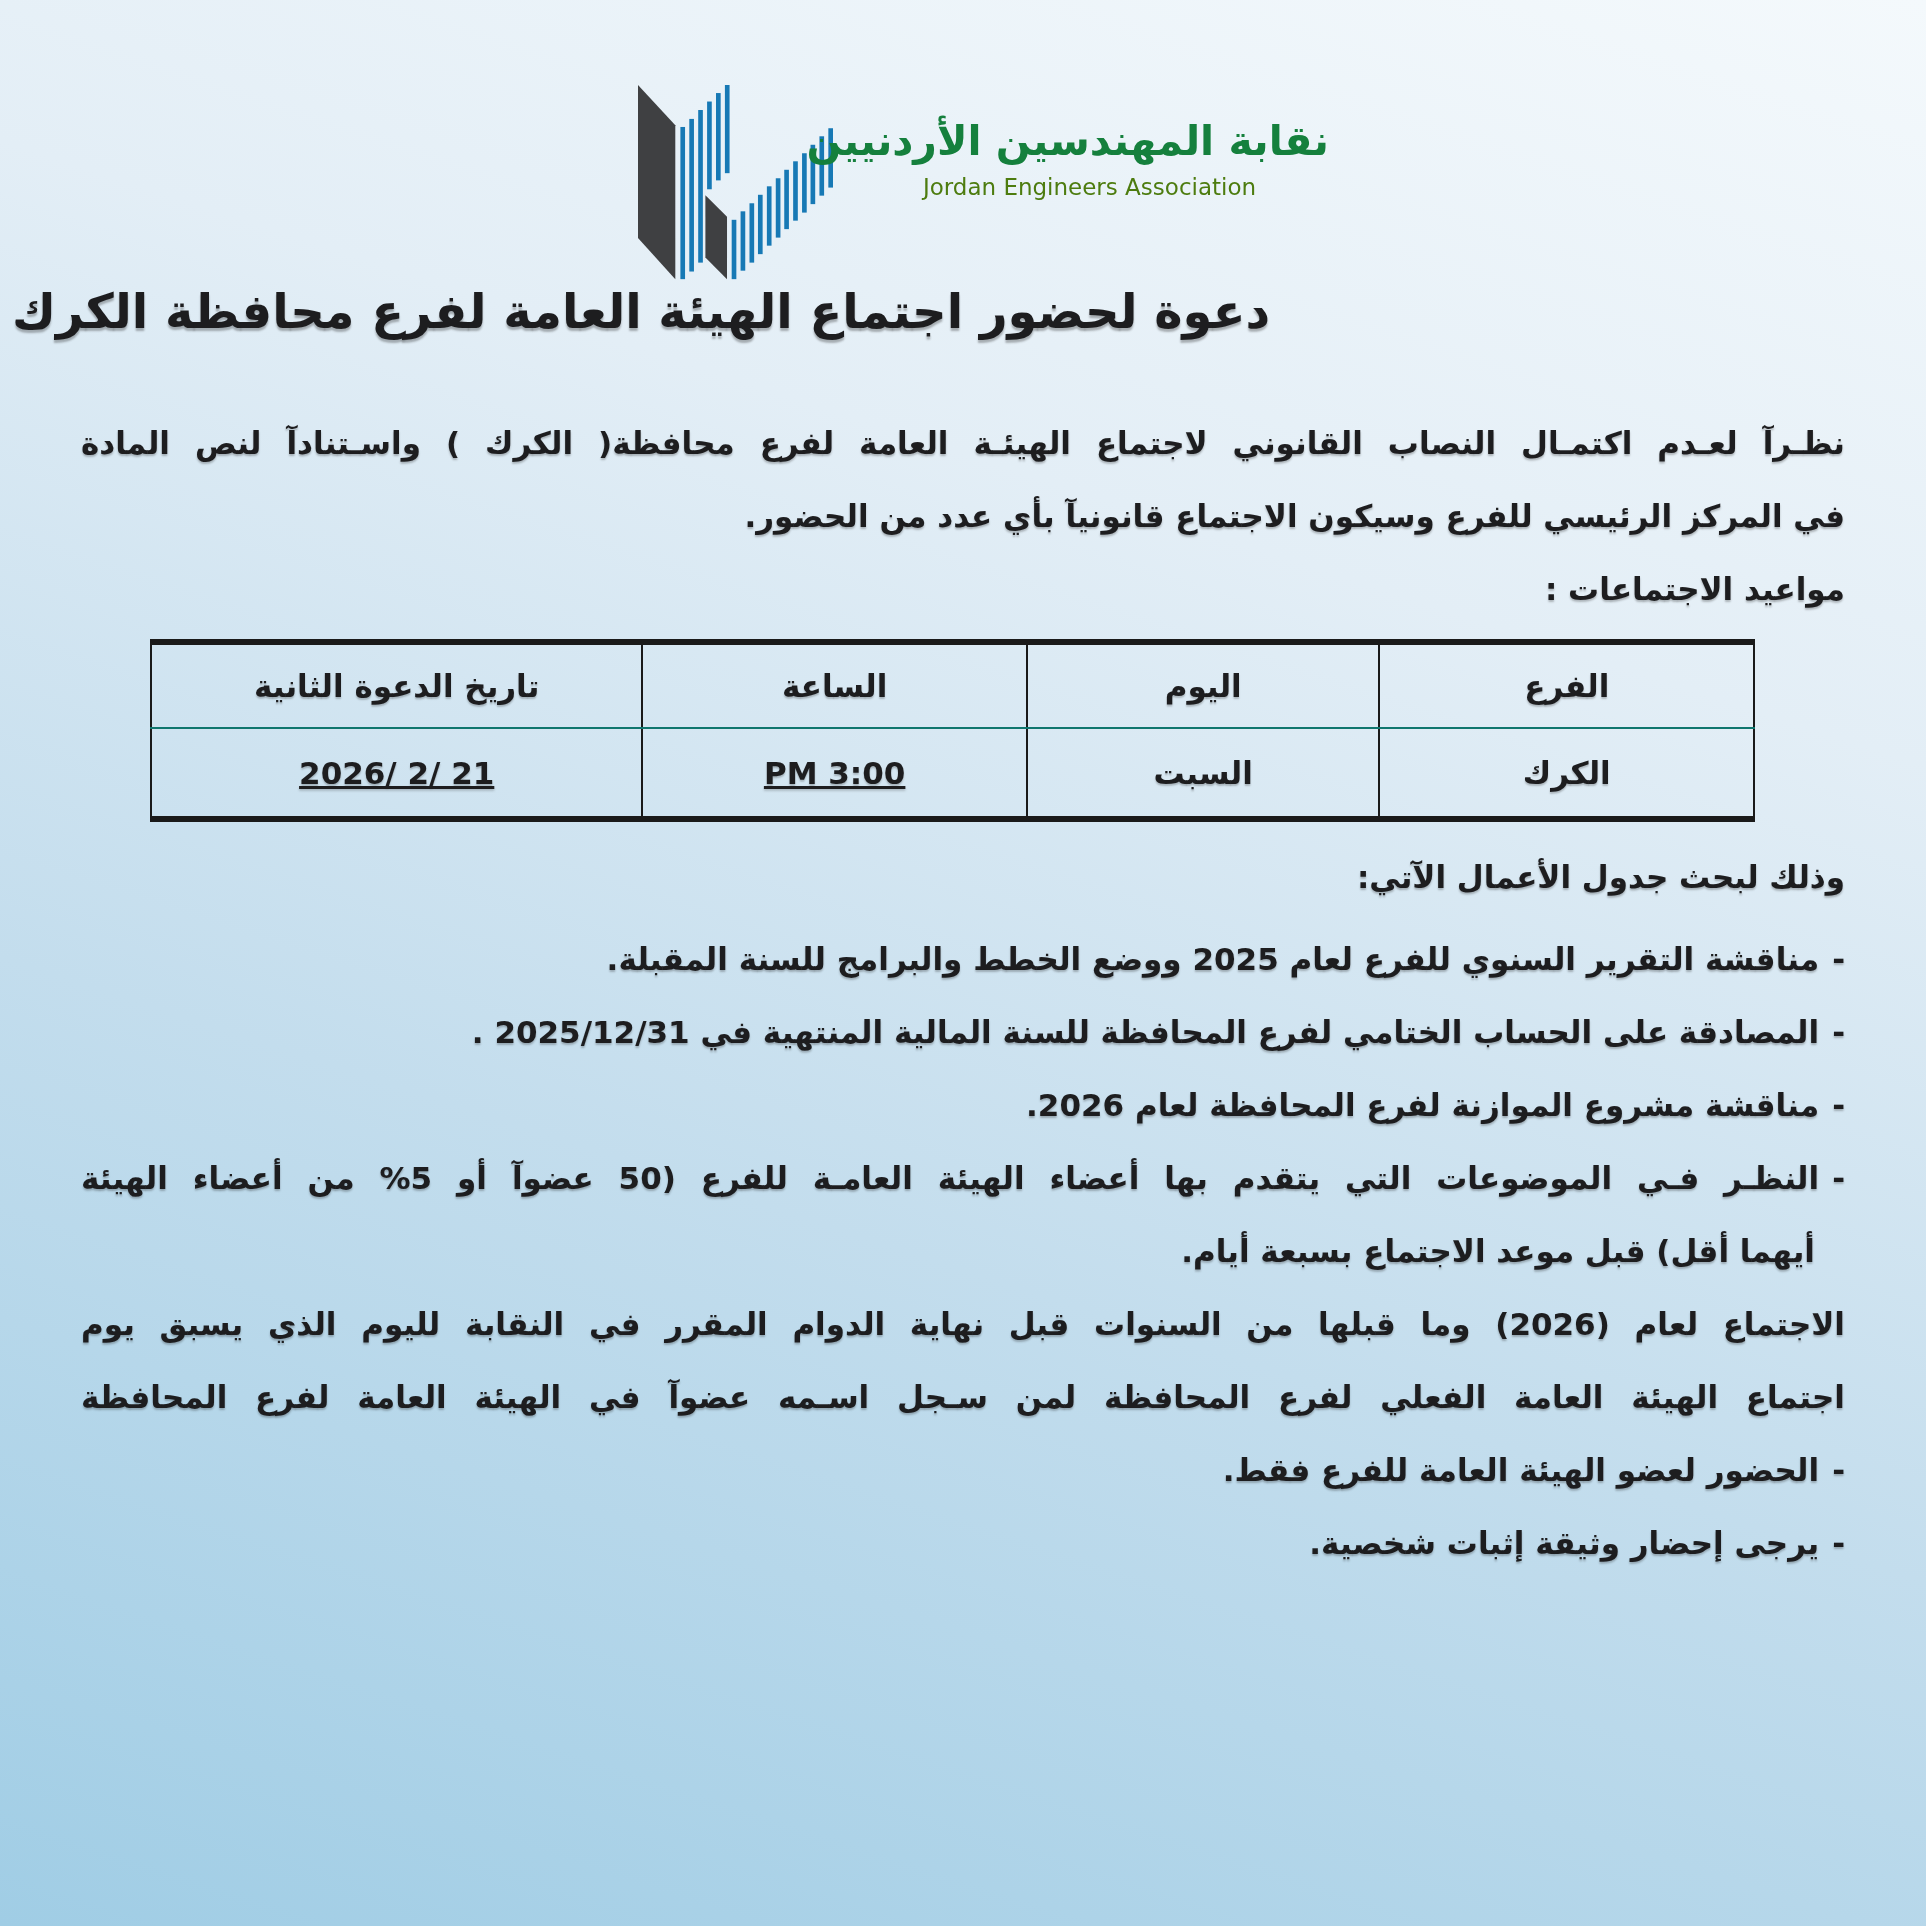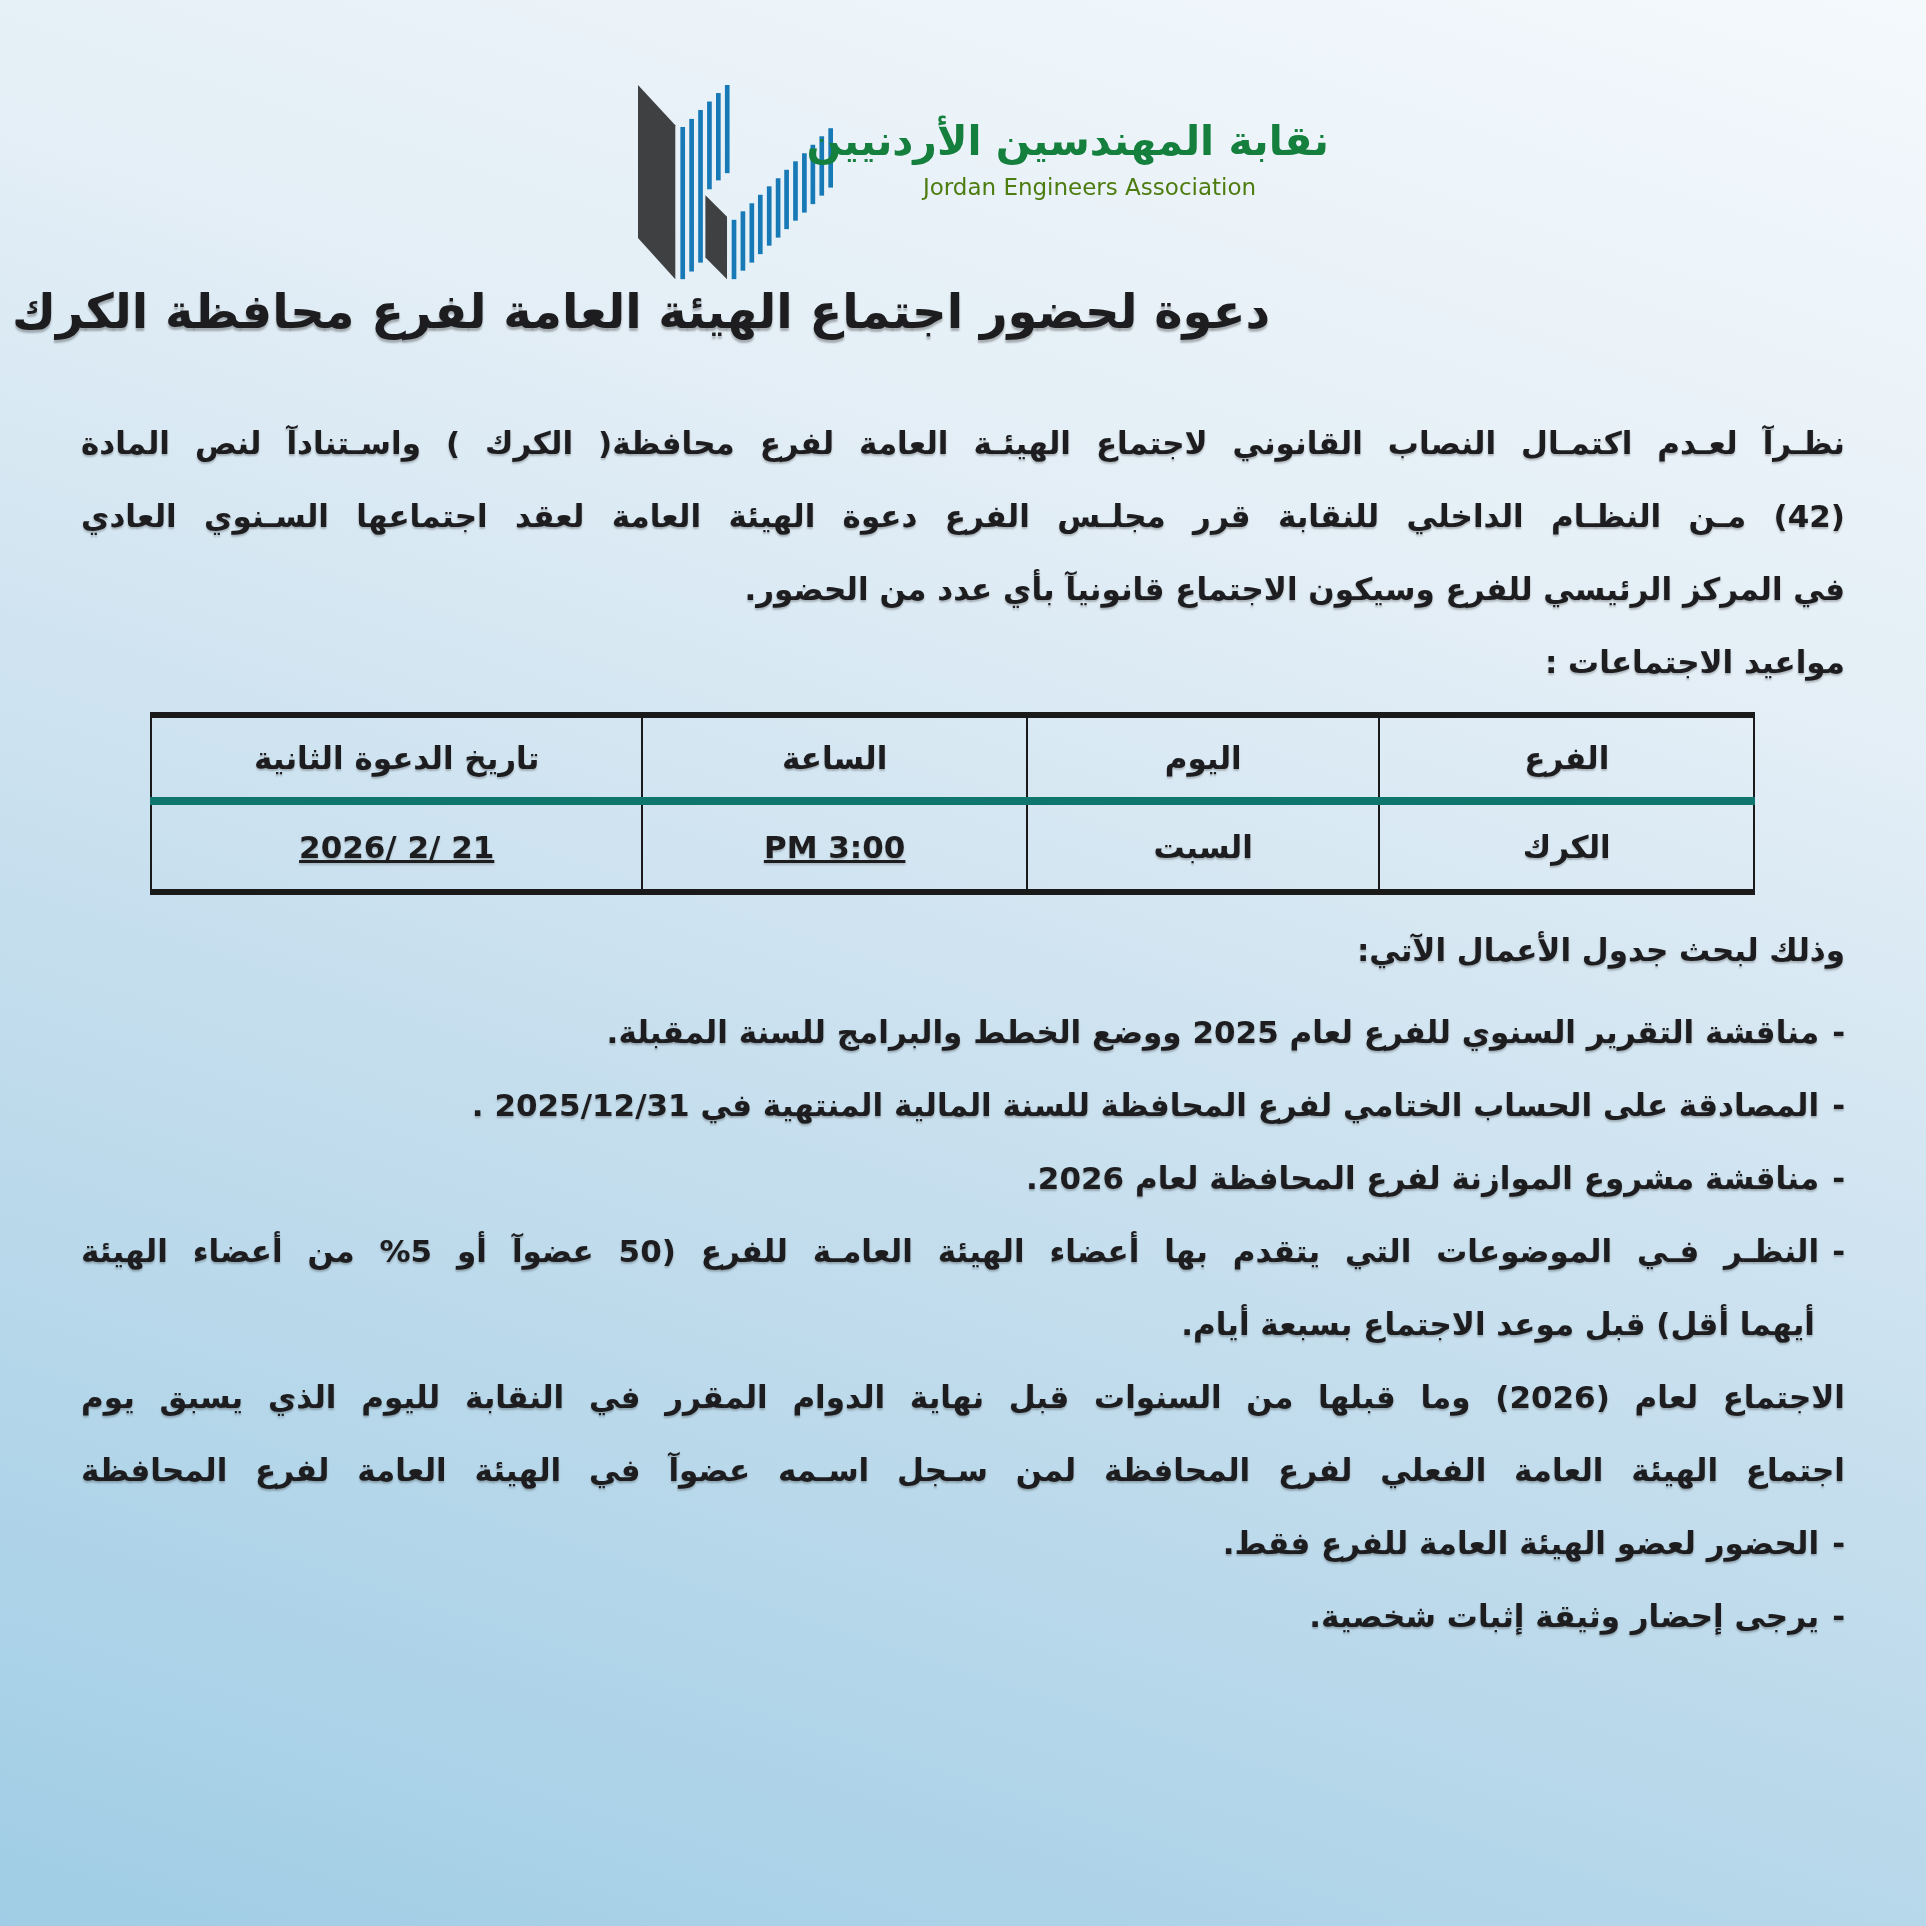--- a/index.html
+++ b/index.html
@@ -53,21 +53,21 @@
     border-top:6px solid #1A1A1A;
     border-bottom:6px solid #1A1A1A;
     background:transparent;
   }
   .meet-table th, .meet-table td {
     border:2.1px solid #1A1A1A;
     text-align:center; vertical-align:middle;
     font-size:31px; font-weight:bold;
     text-shadow:0 1.7px 1.7px rgba(30,30,30,0.25);
   }
-  .meet-table thead th { height:86px; border-bottom:8px solid #0f766e; }
+  .meet-table thead th { height:86px; border-bottom:2px solid #0f766e; }
   .meet-table tbody td { height:91px; }
   .ltr-num { direction:ltr; unicode-bidi:isolate;text-decoration:underline; }
 
   .agenda-heading { margin-top:19px; }
 
   .bullets { margin-top:8.6px; }
   .bullet { display:flex; gap:13px; }
   .bullet .dash { flex:0 0 auto; }
   .bullet .b-text { flex:1 1 auto; }
   .bullet-cont { padding-right:30px; }
@@ -111,21 +111,20 @@
 <div class="logo-text">
   <div class="logo-ar">نقابة المهندسين الأردنيين</div>
   <div class="logo-en">Jordan Engineers Association</div>
 </div>
 
 <div class="doc-title">دعوة لحضور اجتماع الهيئة العامة لفرع محافظة الكرك</div>
 
 <div class="content">
 
   <div class="line just">نظـرآ لعـدم اكتمـال النصاب القانوني لاجتماع الهيئـة العامة لفرع محافظة( الكرك ) واسـتنادآ لنص المادة</div>
-  <div class="line just">(42) مـن النظـام الداخلي للنقابة قرر مجلـس الفرع دعوة الهيئة العامة لعقد اجتماعها السـنوي العادي</div>
   <div class="line">في المركز الرئيسي للفرع وسيكون الاجتماع قانونيآ بأي عدد من الحضور.</div>
   <div class="line">مواعيد الاجتماعات :</div>
 
   <table class="meet-table" dir="rtl">
     <colgroup>
       <col style="width:375px">
         <col style="width:353px">
         <col style="width:385px">
         <col style="width:492px">
     </colgroup>

